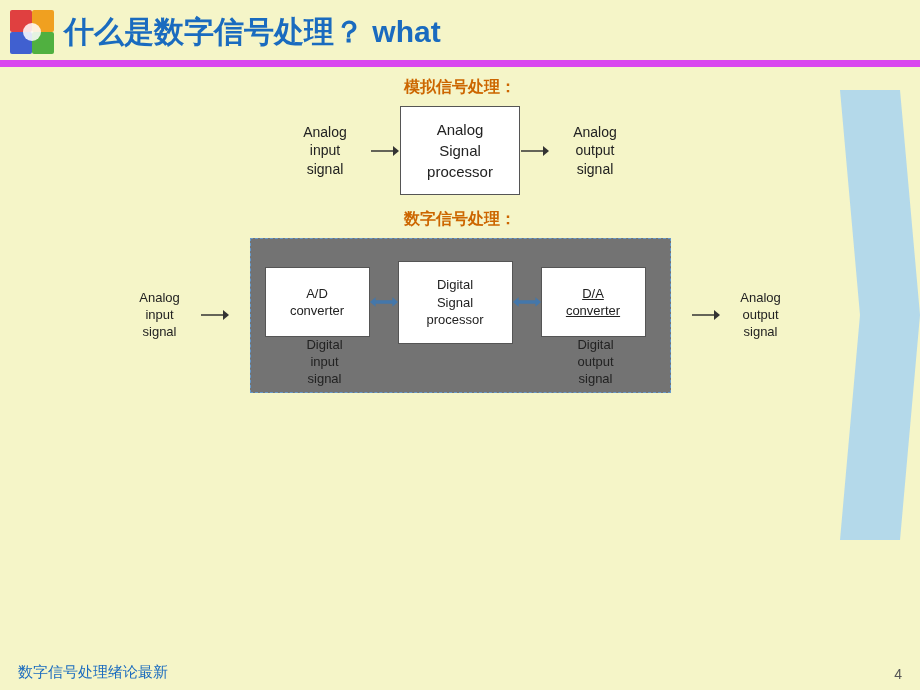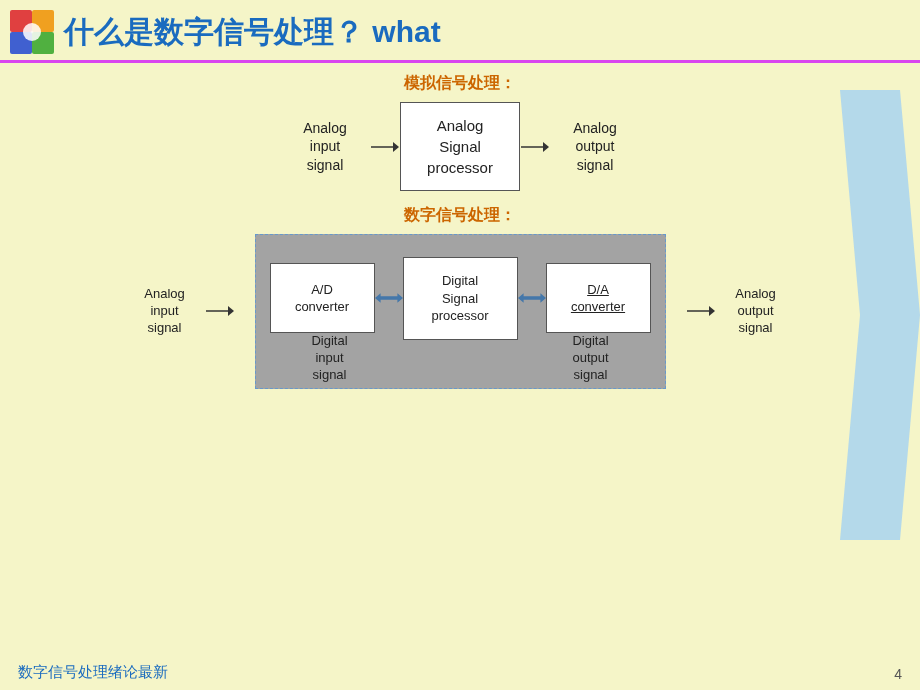--- a/index.html
+++ b/index.html
@@ -10,21 +10,21 @@
       font-family: Arial, sans-serif;
       overflow: hidden;
       position: relative;
     }
 
     
     .header {
       display: flex;
       align-items: center;
       padding: 10px 18px 0 10px;
-      border-bottom: 3px solid #d946ef;
+      border-bottom: 7px solid #d946ef;
       padding-bottom: 6px;
       margin-bottom: 4px;
       text-align: right;
     }
     .header-logo {
       width: 44px;
       height: 44px;
       margin-right: 10px;
       flex-shrink: 0;
     }
@@ -244,21 +244,21 @@
         Analog<br>input<br>signal
       </div>
 
       <div class="arrow-right">
         <svg viewBox="0 0 28 18">
             <line x1="0" y1="9" x2="22" y2="9" stroke="#333" stroke-width="1.5"></line>
             <polygon points="22,4 28,9 22,14" fill="#333"></polygon>
           </svg>
       </div>
 
-      <div class="dsp-dashed-box" style="border:1.5px dashed #6699cc; background:#a3a3a3; padding:22px 14px 48px 14px; position:relative;justify-content:center;">
+      <div class="dsp-dashed-box" style="border:1.5px dashed #6699cc; background:#737373; padding:22px 24px 48px 14px; position:relative;justify-content:center;">
 
         <div class="dsp-block" style="min-width:105px;">
           A/D<br>converter
         </div>
 
         <div class="dsp-arrow dbl-arrow">
           <svg viewBox="0 0 30 18">
             <polygon points="0,9 6,4 6,7 24,7 24,4 30,9 24,14 24,11 6,11 6,14" fill="#4477aa"></polygon>
           </svg>
         </div>

